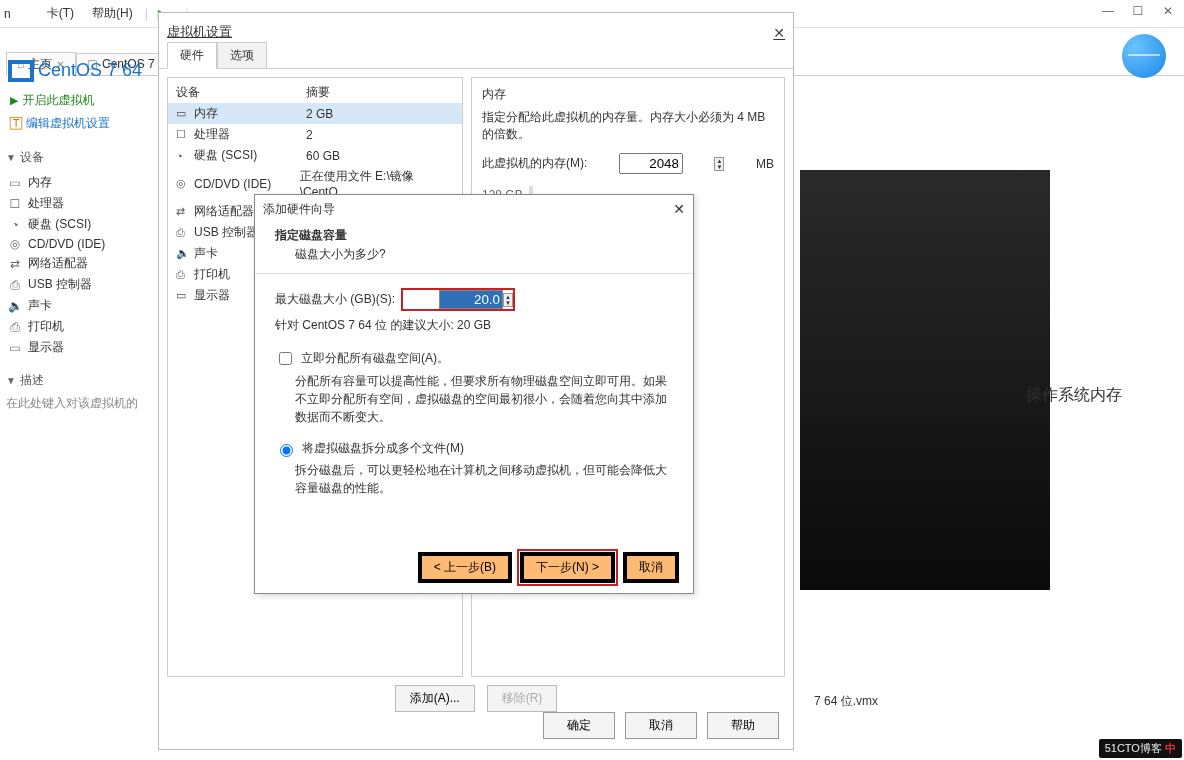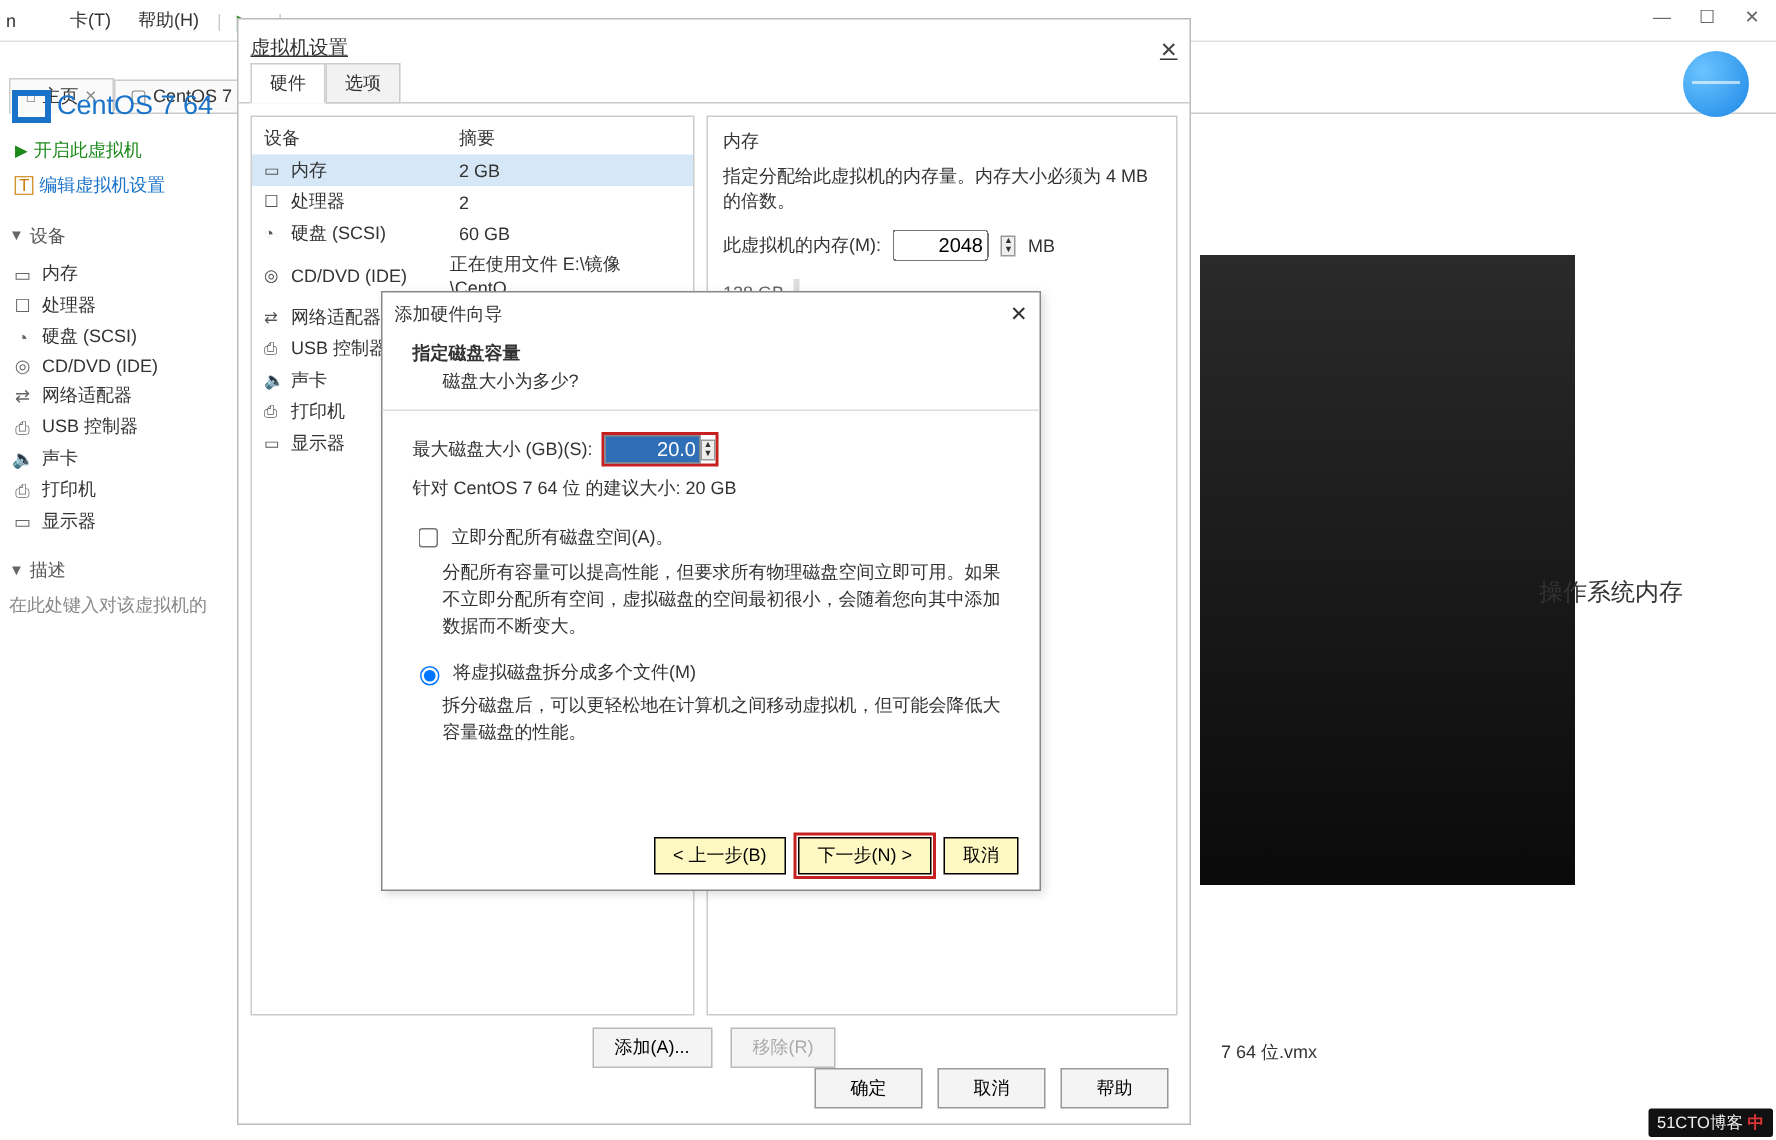--- a/index.html
+++ b/index.html
@@ -49,21 +49,21 @@
 .devpanel { width:296px; border:1px solid #ccc; padding:4px 0; }
 .devpanel .hdr { display:flex; padding:2px 8px; color:#333; font-weight:400; }
 .devpanel .hdr .c1{ width:130px; }
 .devpanel .row { display:flex; padding:2px 8px; align-items:center; }
 .devpanel .row.sel { background:#d6e7f7; }
 .devpanel .row .c1{ width:130px; display:flex; align-items:center; gap:4px;}
 .devpanel .row .ic{ color:#555; width:14px; font-size:11px;}
 .mempanel { flex:1; border:1px solid #ccc; padding:8px 10px; font-size:12px; }
 .mempanel .title { margin-bottom:6px; }
 .mempanel .note { margin-bottom:10px; }
-.mempanel .memrow { display:flex; align-items:center; gap:8px; margin-bottom:12px; }
+.mempanel .memrow { display:flex; align-items:center; gap:8px; margin-bottom:12px;justify-content:space-between; }
 .mempanel input { width:64px; text-align:right; padding:1px 2px; }
 .spin { display:inline-flex; flex-direction:column; font-size:6px; line-height:6px; border:1px solid #999; }
 .spin span{ padding:0 1px; background:#eee;}
 .memslider { display:flex; align-items:flex-end; gap:6px; margin-top:8px; color:#666; }
 .memslider .bar { width:4px; height:16px; background:#ddd; }
 
 .addrem { display:flex; gap:12px; justify-content:center; margin-top:0; }
 .addrem button { padding:4px 14px; background:#f4f4f4; border:1px solid #bbb; font-size:12px;}
 .addrem button:disabled{ color:#aaa; }
 
@@ -73,29 +73,29 @@
 
 .wizard { position:absolute; left:254px; top:194px; width:440px; height:400px; background:#fff; border:1px solid #888; box-shadow:2px 2px 6px rgba(0,0,0,0.15); }
 .wizard .titlebar { height:28px; display:flex; align-items:center; justify-content:space-between; padding:0 8px; font-size:12px; }
 .wizard .close { font-size:14px; color:#333; }
 .wizard .hdr { padding:4px 20px 10px 20px; border-bottom:1px solid #ddd;}
 .wizard .hdr .t1 { font-weight:bold; font-size:12px; }
 .wizard .hdr .t2 { margin-left:20px; margin-top:2px; }
 .wizard .body { padding:14px 20px; font-size:12px; }
 .wizard .row1 { display:flex; align-items:center; gap:6px; margin-bottom:6px; }
 .wizard .sizebox { border:2px solid #c62020; padding:0; display:inline-flex; align-items:center;}
-.wizard .sizebox input { width:64px; text-align:right; border:1px solid #888; padding:1px 2px; background:#2f6fb7; color:#fff; }
+.wizard .sizebox input { width:64px; text-align:right; border:1px solid #888; padding:1px 2px; background:#2f6fb7; color:#fff;margin-left:36px; }
 .wizard .rec { margin-bottom:16px; }
 .wizard .chkrow { display:flex; gap:6px; align-items:flex-start; margin-bottom:4px;}
 .wizard .chkrow input[type=checkbox]{ margin-top:2px;}
 .wizard .expl { margin-left:20px; color:#333; line-height:1.5; margin-bottom:14px;}
 .wizard .radrow { display:flex; gap:6px; align-items:center; margin:4px 0;}
 .wizard .expl2 { margin-left:20px; line-height:1.5; }
 .wizard .btns { position:absolute; bottom:10px; right:14px; display:flex; gap:8px; }
-.wizard .btns button { padding:3px 12px; background:#fef9c3; border:1px solid #000000; font-size:12px;}
+.wizard .btns button { padding:3px 12px; background:#fdba74; border:4px solid #000000; font-size:12px;}
 .wizard .btns .next { outline:2px solid #c62020; outline-offset:1px; }
 
 
 .preview { position:absolute; left:800px; top:170px; width:250px; height:420px; background:linear-gradient(180deg,#2a2a2a,#0a0a0a); }
 .rightnote { position:absolute; left:814px; top:693px; font-size:12px; color:#333; }
 .rightlabel { position:absolute; left:1026px; top:385px; font-size:16px; color:#333; writing-mode:horizontal-tb; }
 
 
 .bluecircle { position:absolute; top:34px; right:18px; width:44px; height:44px; border-radius:50%; background:radial-gradient(circle at 30% 30%, #6cc4ff, #1b87e6); }
 .bluecircle::after{ content:""; position:absolute; left:6px; top:20px; width:32px; height:2px; background:rgba(255,255,255,0.6);}

